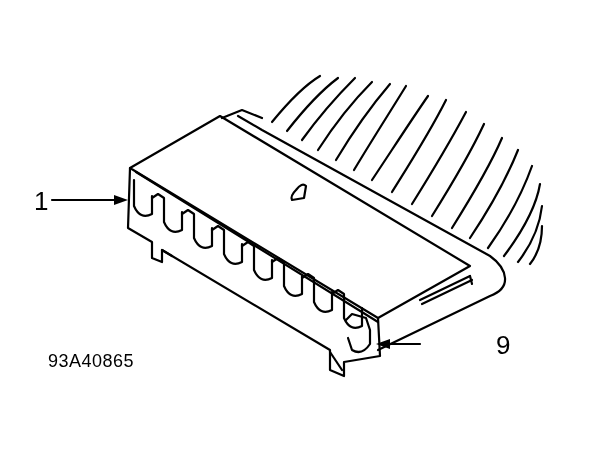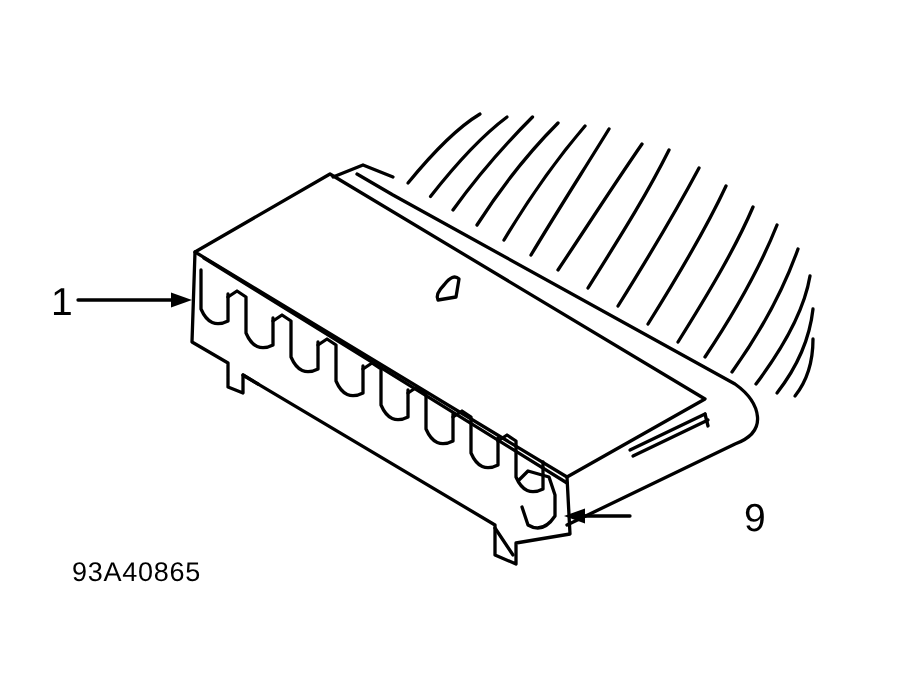--- a/index.html
+++ b/index.html
@@ -83,14 +83,14 @@
       </g>
     </g>
     <g fill="#000" stroke="none">
       <path d="M128,200 L114,195 L114,205 Z"></path>
       <path d="M376,344 L390,339 L390,349 Z"></path>
     </g>
   </svg>
 
   <span class="label callout-num" style="left:34px; top:188px;">1</span>
   <span class="label callout-num" style="left:496px; top:332px;">9</span>
-  <span class="label figure-id" style="left:48px; top:372px;">93A40865</span>
+  <span class="label figure-id" style="left:48px; top:352px;">93A40865</span>
 </div>
 
 </body></html>

